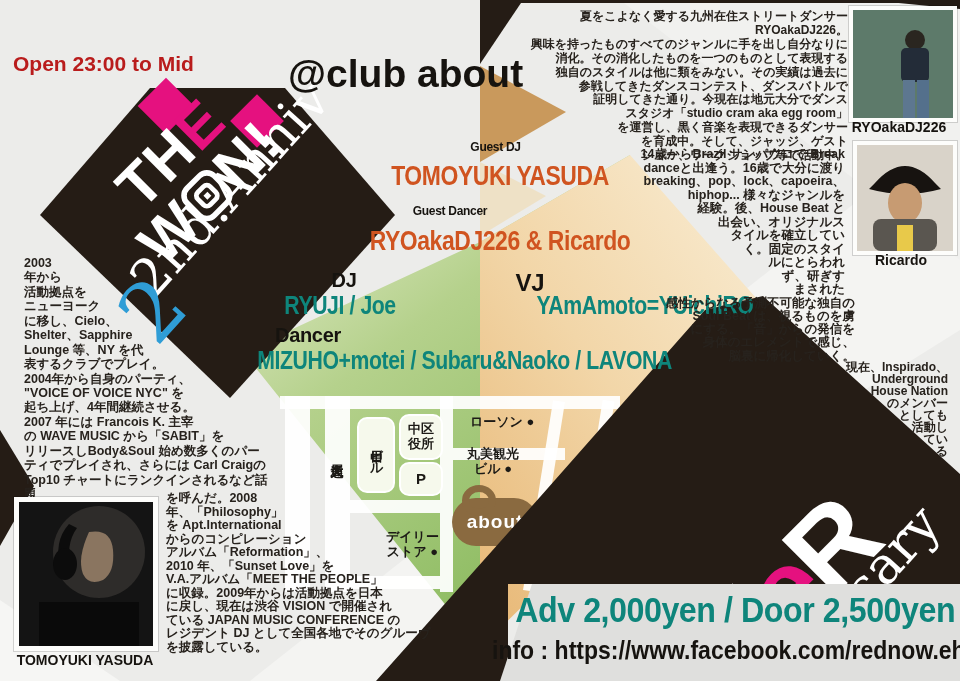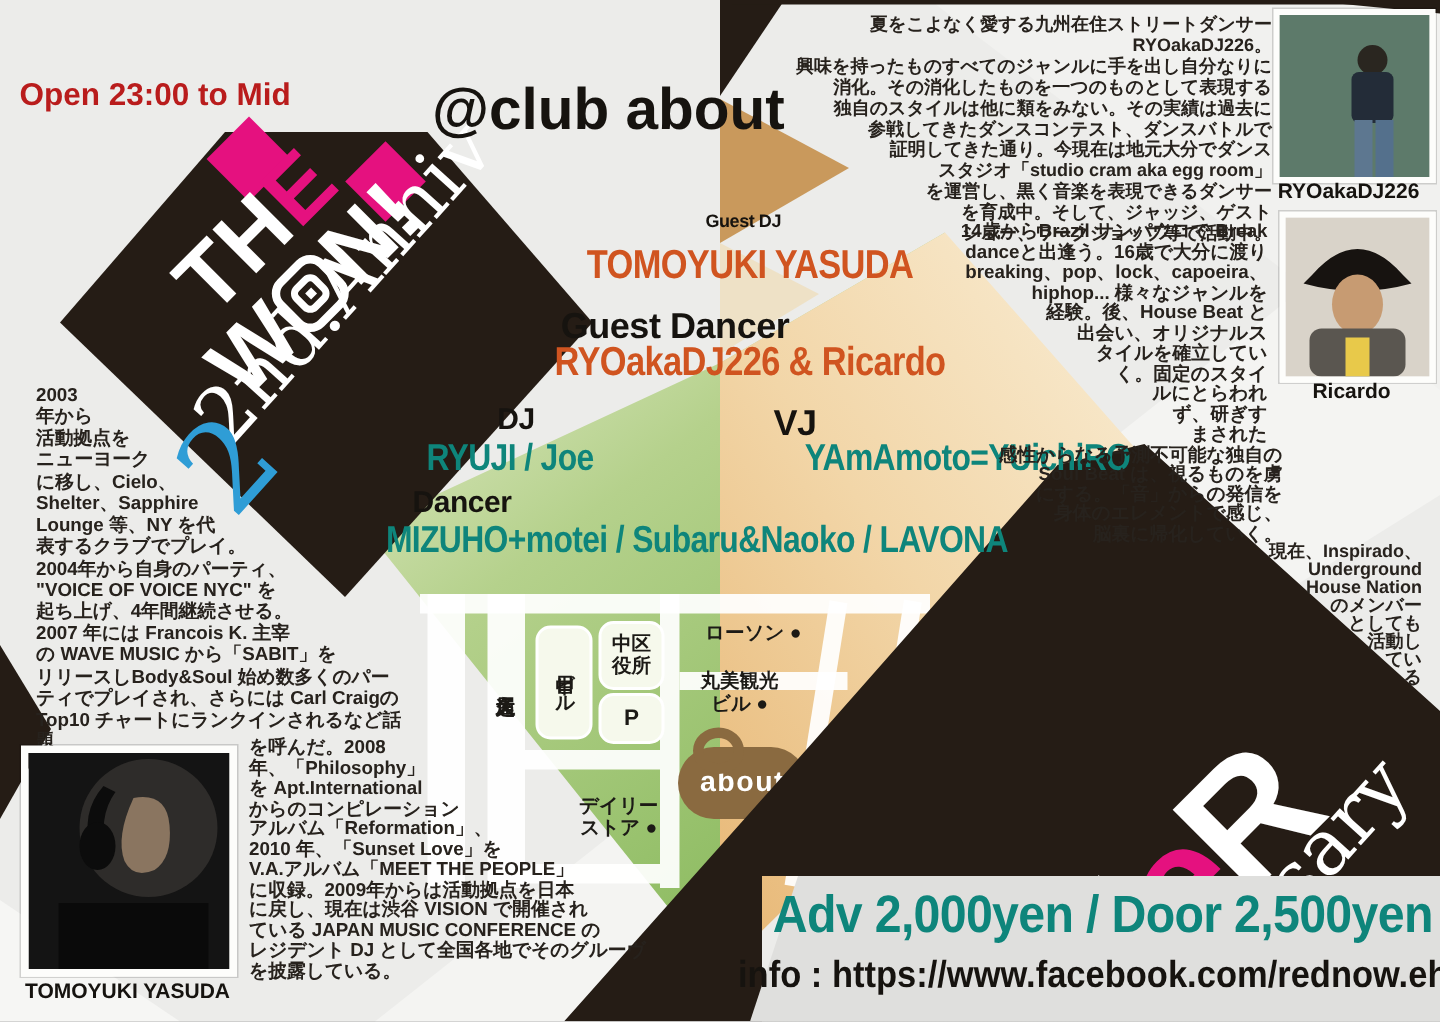--- a/index.html
+++ b/index.html
@@ -122,21 +122,21 @@
   </div>
   <div class="serifAnniv" style="left:795px;top:618px;font-size:52px;transform:rotate(-48deg);transform-origin:0 0;z-index:3">
     <span>ersary</span>
   </div>
 
   <div class="abs" style="left:13px;top:52px;font-weight:900;font-size:21px;color:#b91c1c;z-index:4;white-space:nowrap">Open 23:00 to Mid</div>
   <div class="abs" style="left:288px;top:52px;font-weight:900;font-size:39px;color:#16130f;z-index:4;white-space:nowrap">@club about</div>
 
   <div class="abs lab" style="left:413px;top:140px;width:165px;font-size:12px;z-index:4">Guest DJ</div>
   <div class="abs name orange" style="left:350px;top:161px;width:300px;font-size:27px;z-index:4">TOMOYUKI YASUDA</div>
-  <div class="abs lab" style="left:365px;top:204px;width:170px;font-size:24px;z-index:4">Guest Dancer</div>
+  <div class="abs lab" style="left:365px;top:204px;width:170px;font-size:12px;z-index:4">Guest Dancer</div>
   <div class="abs name orange" style="left:330px;top:226px;width:340px;font-size:27px;z-index:4">RYOakaDJ226 &amp; Ricardo</div>
   <div class="abs lab" style="left:309px;top:269px;width:70px;font-size:20px;z-index:4">DJ</div>
   <div class="abs name teal" style="left:255px;top:291px;width:170px;font-size:25px;z-index:4">RYUJI / Joe</div>
   <div class="abs lab" style="left:495px;top:269px;width:70px;font-size:24px;z-index:4">VJ</div>
   <div class="abs name teal" style="left:470px;top:291px;width:350px;font-size:25px;z-index:4">YAmAmoto=YUichiRO</div>
   <div class="abs lab" style="left:263px;top:324px;width:90px;font-size:20px;z-index:4">Dancer</div>
   <div class="abs name teal" style="left:225px;top:346px;width:430px;font-size:25px;z-index:4">MIZUHO+motei / Subaru&amp;Naoko / LAVONA</div>
 
   <div class="abs jp" style="left:496px;top:10px;width:352px;text-align:right;font-size:12px;z-index:4">夏をこよなく愛する九州在住ストリートダンサーRYOakaDJ226。
 興味を持ったものすべてのジャンルに手を出し自分なりに

